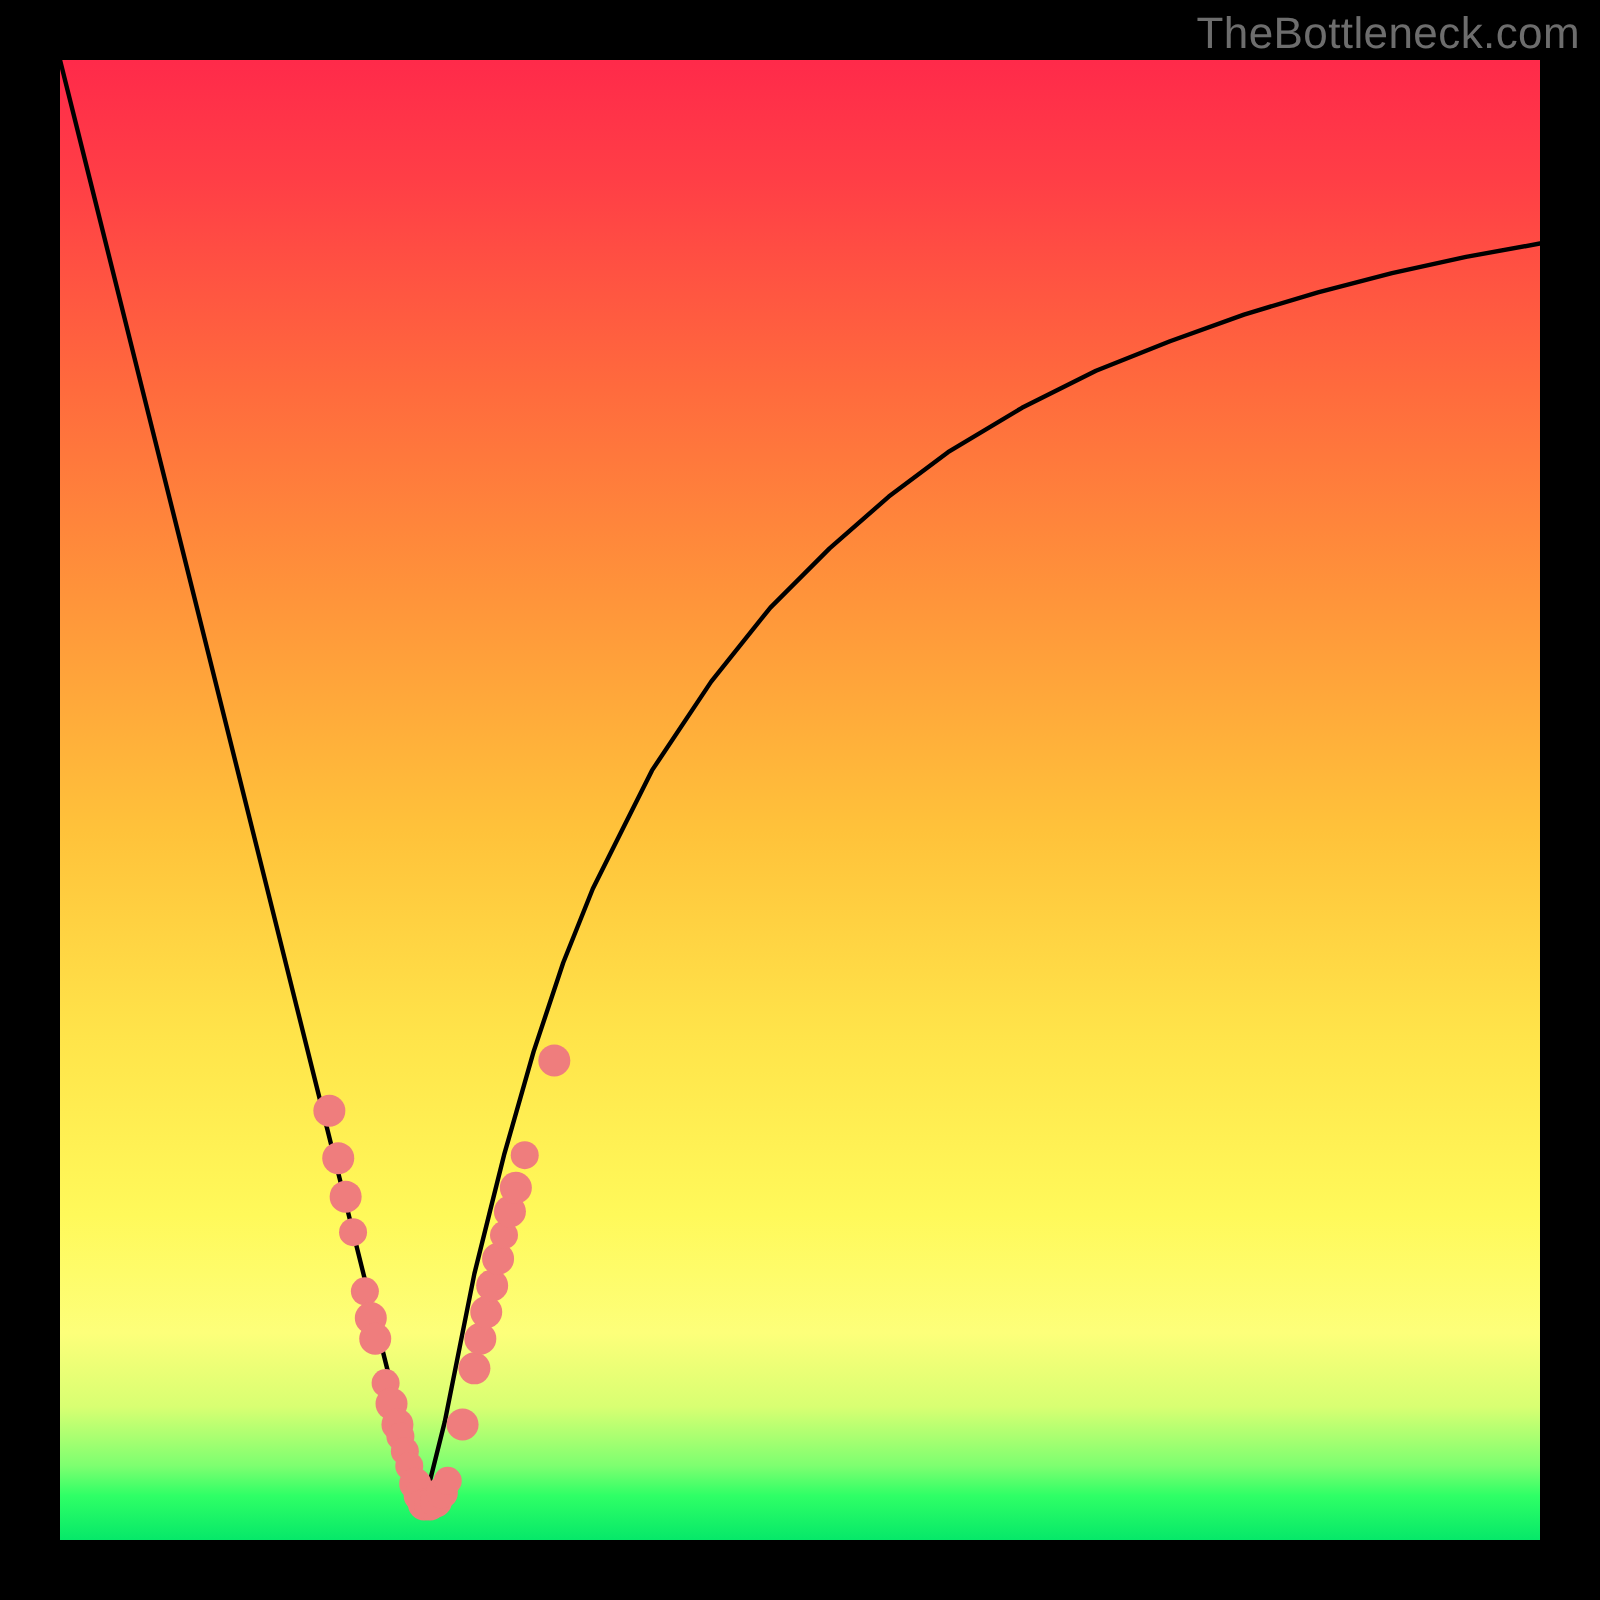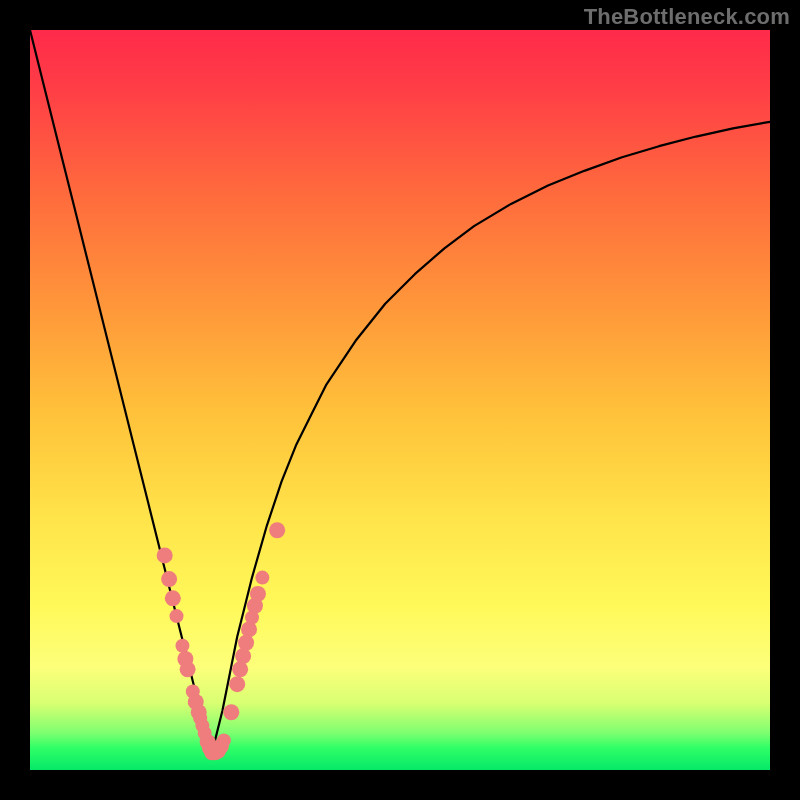--- a/index.html
+++ b/index.html
@@ -16,21 +16,21 @@
     width: 800px;
     height: 800px;
     background: #000;
   }
   .watermark {
     position: absolute;
     top: 4px;
     right: 10px;
     color: #6d6d6d;
     font-size: 22px;
-    font-weight: 700;
+    font-weight: 400;
     letter-spacing: 0.2px;
     z-index: 10;
   }
   .plot {
     position: absolute;
     left: 30px;
     top: 30px;
     width: 740px;
     height: 740px;
     overflow: hidden;

